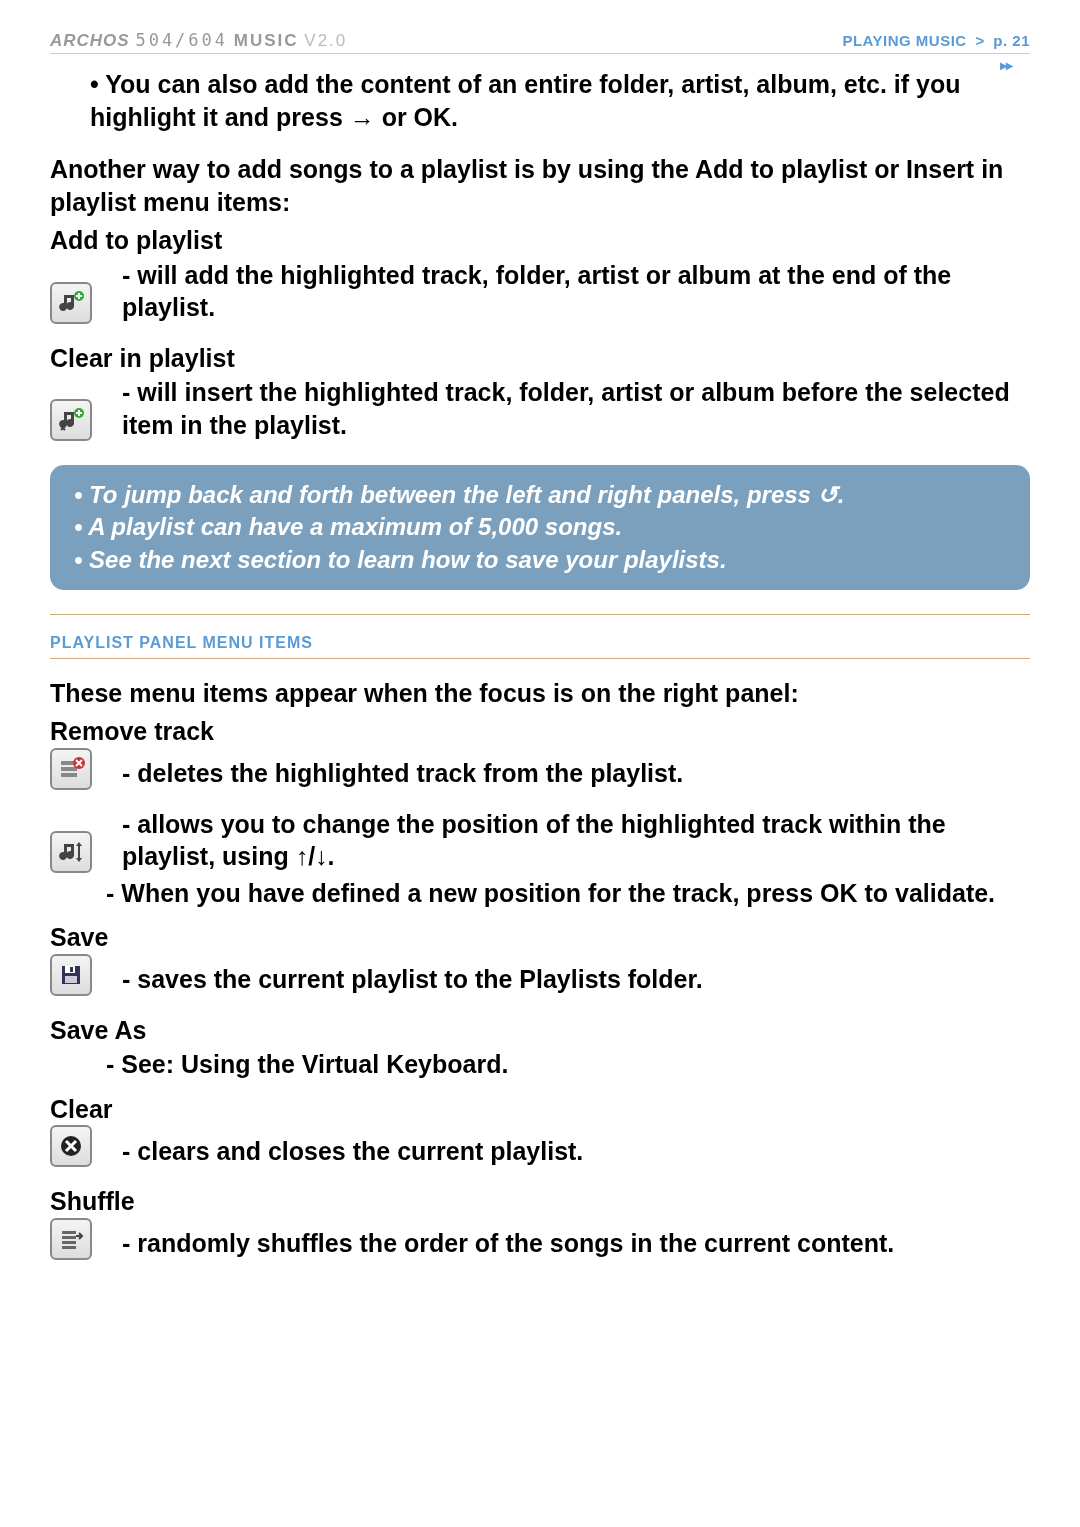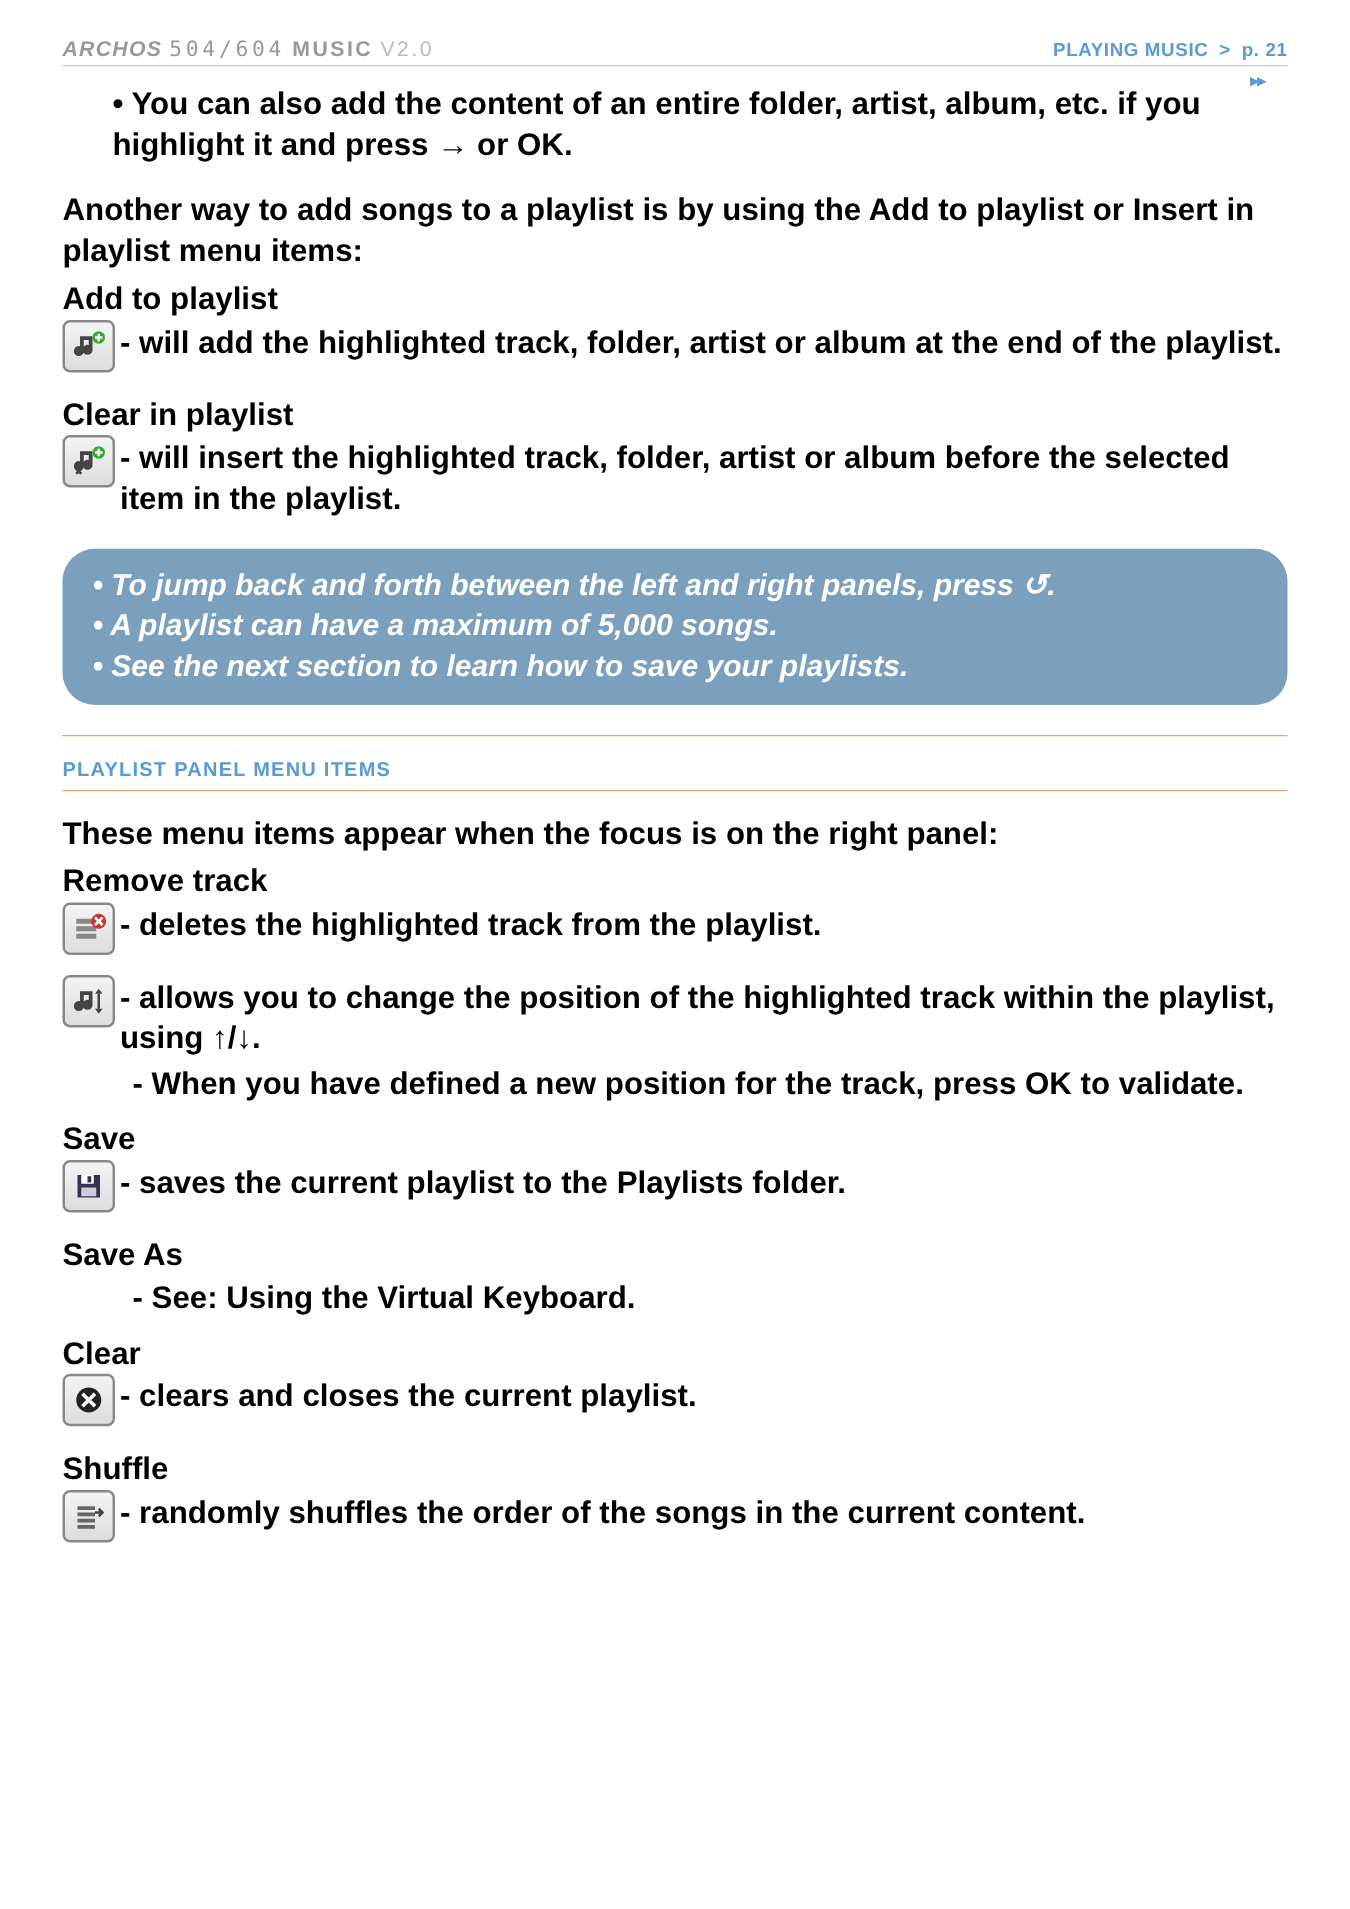--- a/index.html
+++ b/index.html
@@ -10,26 +10,26 @@
   .logo-model { letter-spacing: 3px; font-family: monospace; }
   .logo-manual { font-weight: bold; color: #999; letter-spacing: 2px; }
   .logo-ver { color: #bbb; letter-spacing: 2px; }
   .breadcrumb { font-size: 15px; color: #5b9bd5; font-weight: bold; letter-spacing: 0.5px; }
   .breadcrumb .sep { margin: 0 4px; }
   .content { font-size: 25px; line-height: 1.3; font-weight: bold; font-family: "Arial Narrow", Arial, sans-serif; }
   .bul { margin: 0 0 10px 40px; }
   .bul-dot::before { content: "• "; }
   .para { margin: 20px 0 6px 0; }
   .sub-title { margin: 6px 0 2px 0; }
-  .item-row { display: flex; align-items: flex-start; gap: 4px; margin-bottom: 18px; }
+  .item-row { display: flex; align-items: flex-end; gap: 30px; margin-bottom: 18px; }
   .item-row .icon-wrap { flex: 0 0 42px; margin-top: -2px; }
   .item-text { flex: 1; }
   .dash::before { content: "- "; }
   .dash-indent { margin-left: 56px; }
-  .callout { background: #7ba0bd; color: #fff; border-radius: 26px; padding: 14px 24px; margin: 24px 0; font-style: italic; font-weight: bold; font-size: 24px; line-height: 1.35; }
+  .callout { background: #7ba0bd; color: #fff; border-radius: 14px; padding: 14px 24px; margin: 24px 0; font-style: italic; font-weight: bold; font-size: 24px; line-height: 1.35; }
   .callout .cb { display: block; }
   .callout .cb::before { content: "• "; }
   hr.sep-line { border: none; border-top: 1px solid #d3a97a; margin: 24px 0 18px 0; }
   .section-title { color: #5b9bd5; font-size: 16px; letter-spacing: 1px; font-weight: bold; margin-bottom: 2px; }
   .sub-after-title { margin-top: 12px; }
   .icon-box { width: 42px; height: 42px; border: 2px solid #888; border-radius: 6px; display: flex; align-items: center; justify-content: center; background: linear-gradient(#f4f4f4,#ddd); }
   .pager-tri { position: absolute; margin-left: 950px; margin-top: -8px; font-size: 10px; color: #5b9bd5; letter-spacing: -2px; }
 </style>
 </head>
 <body>

